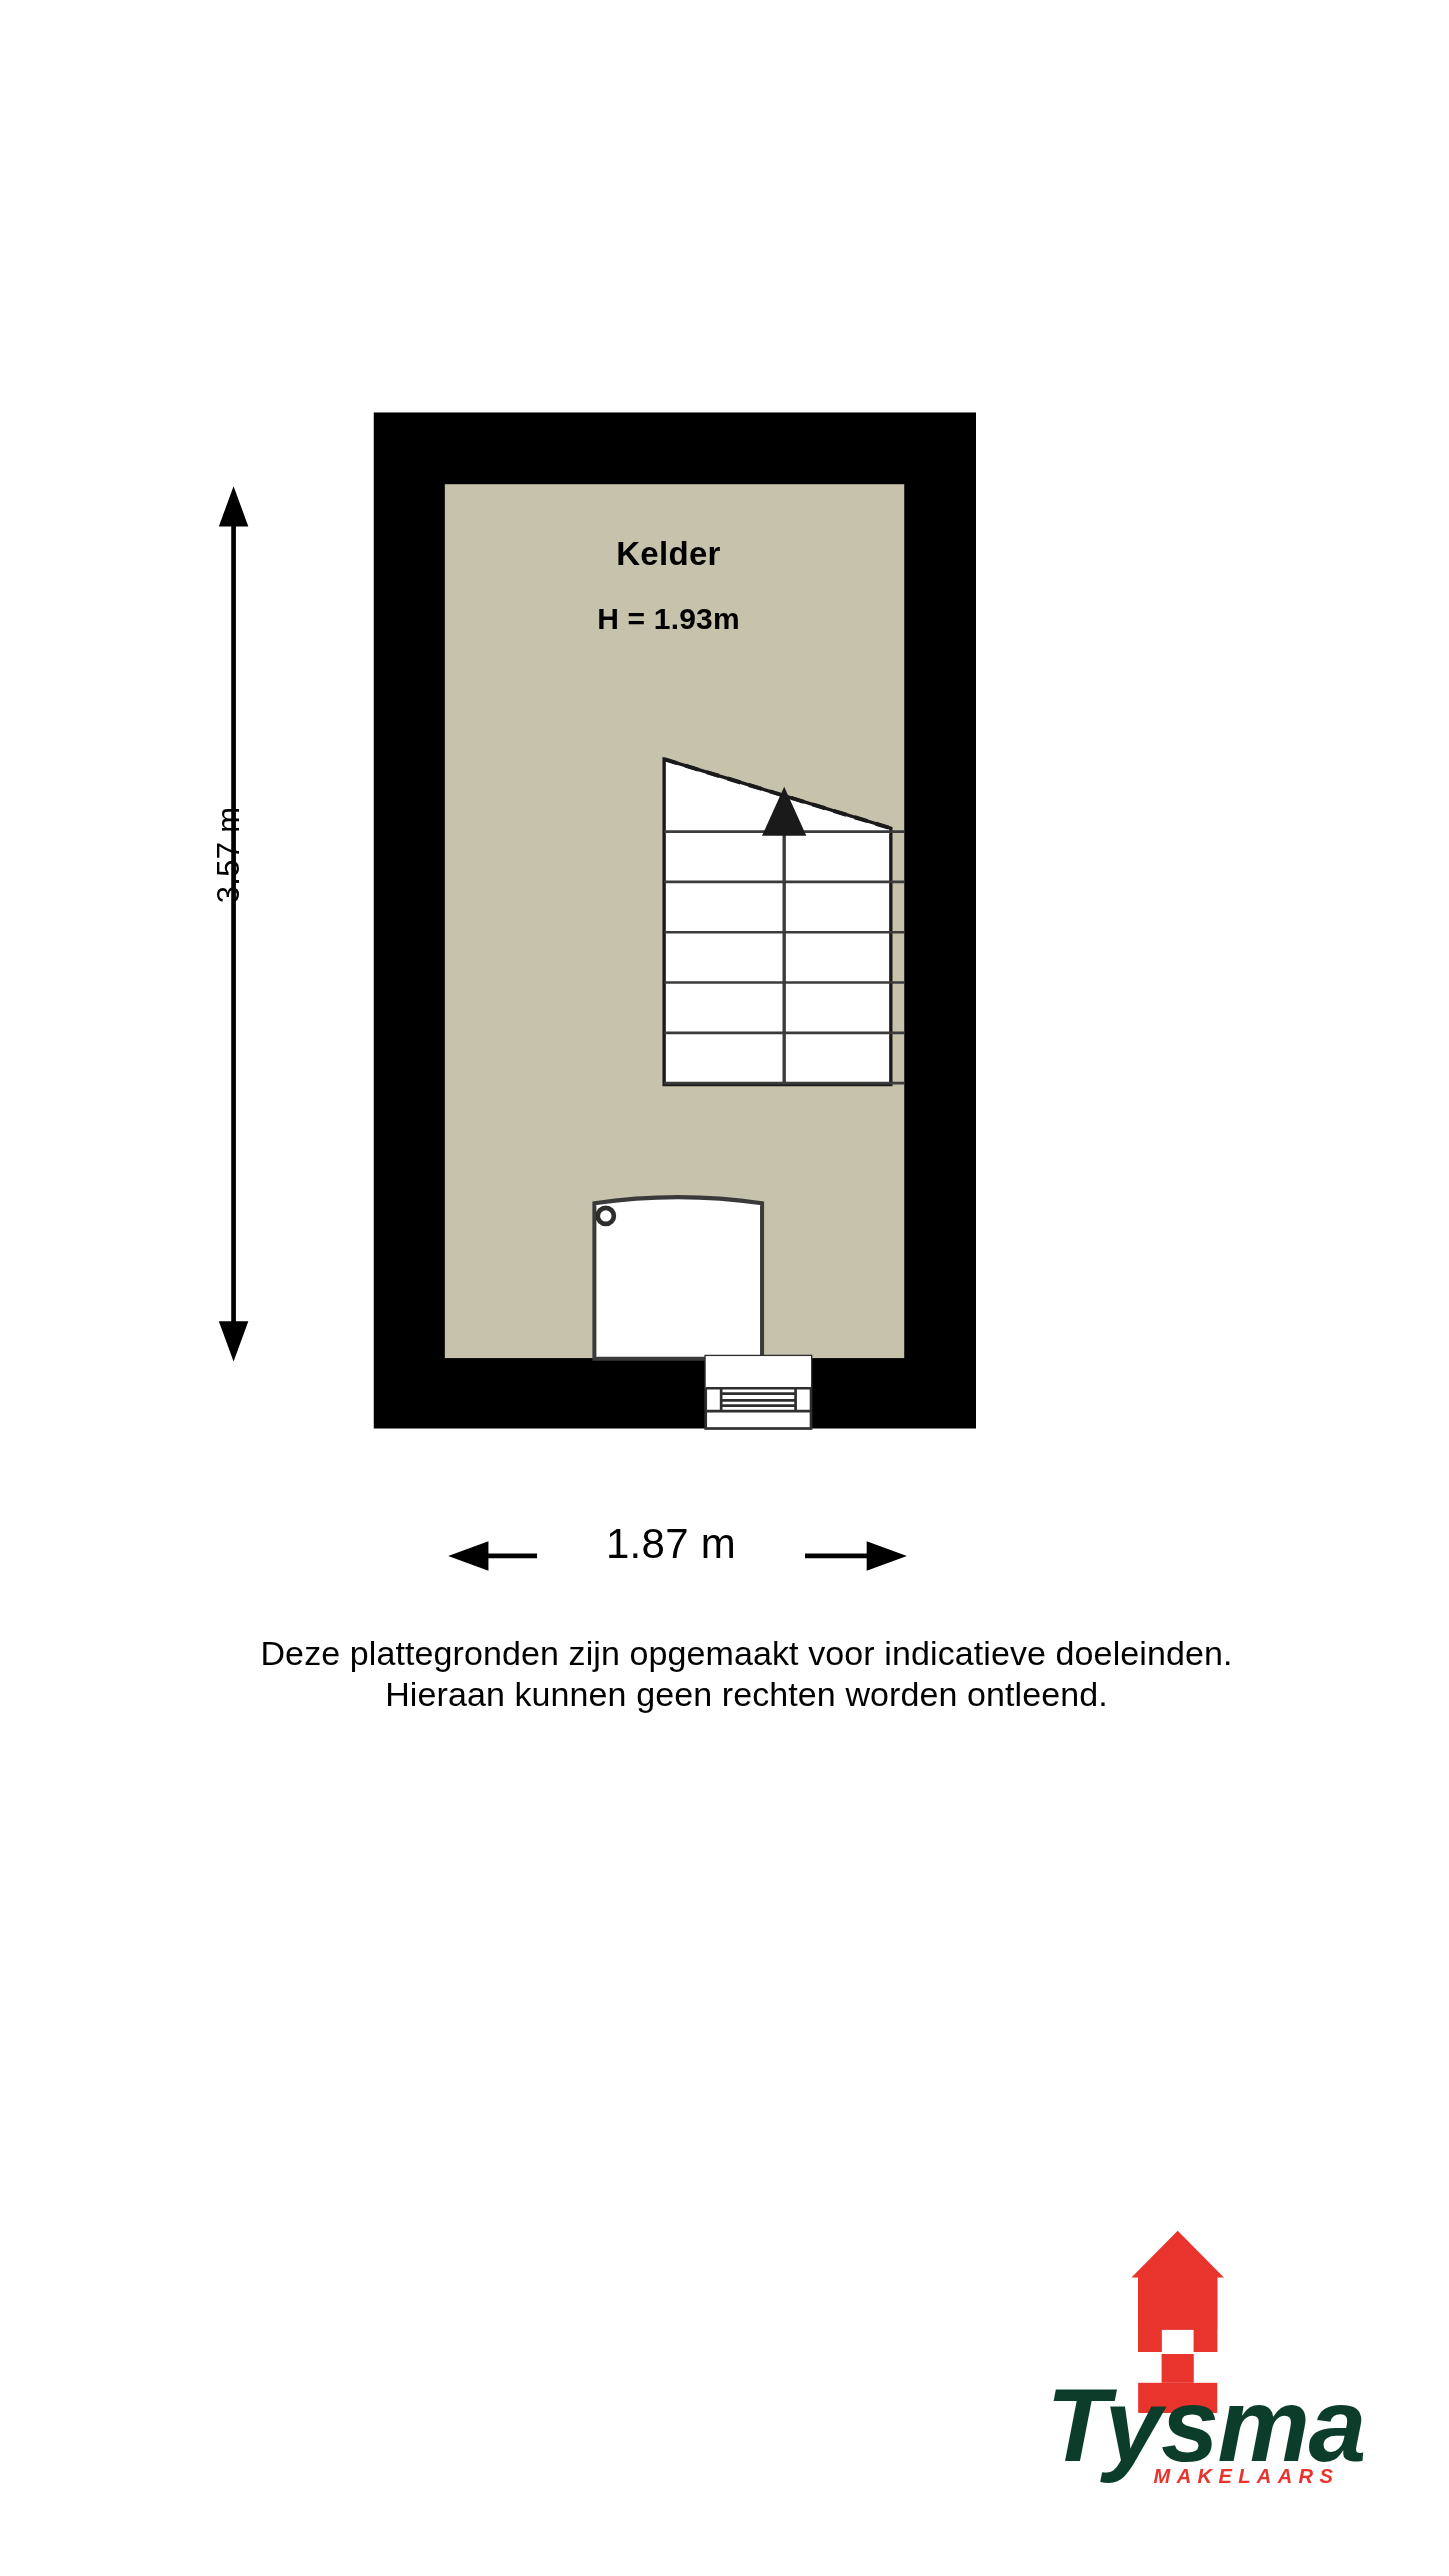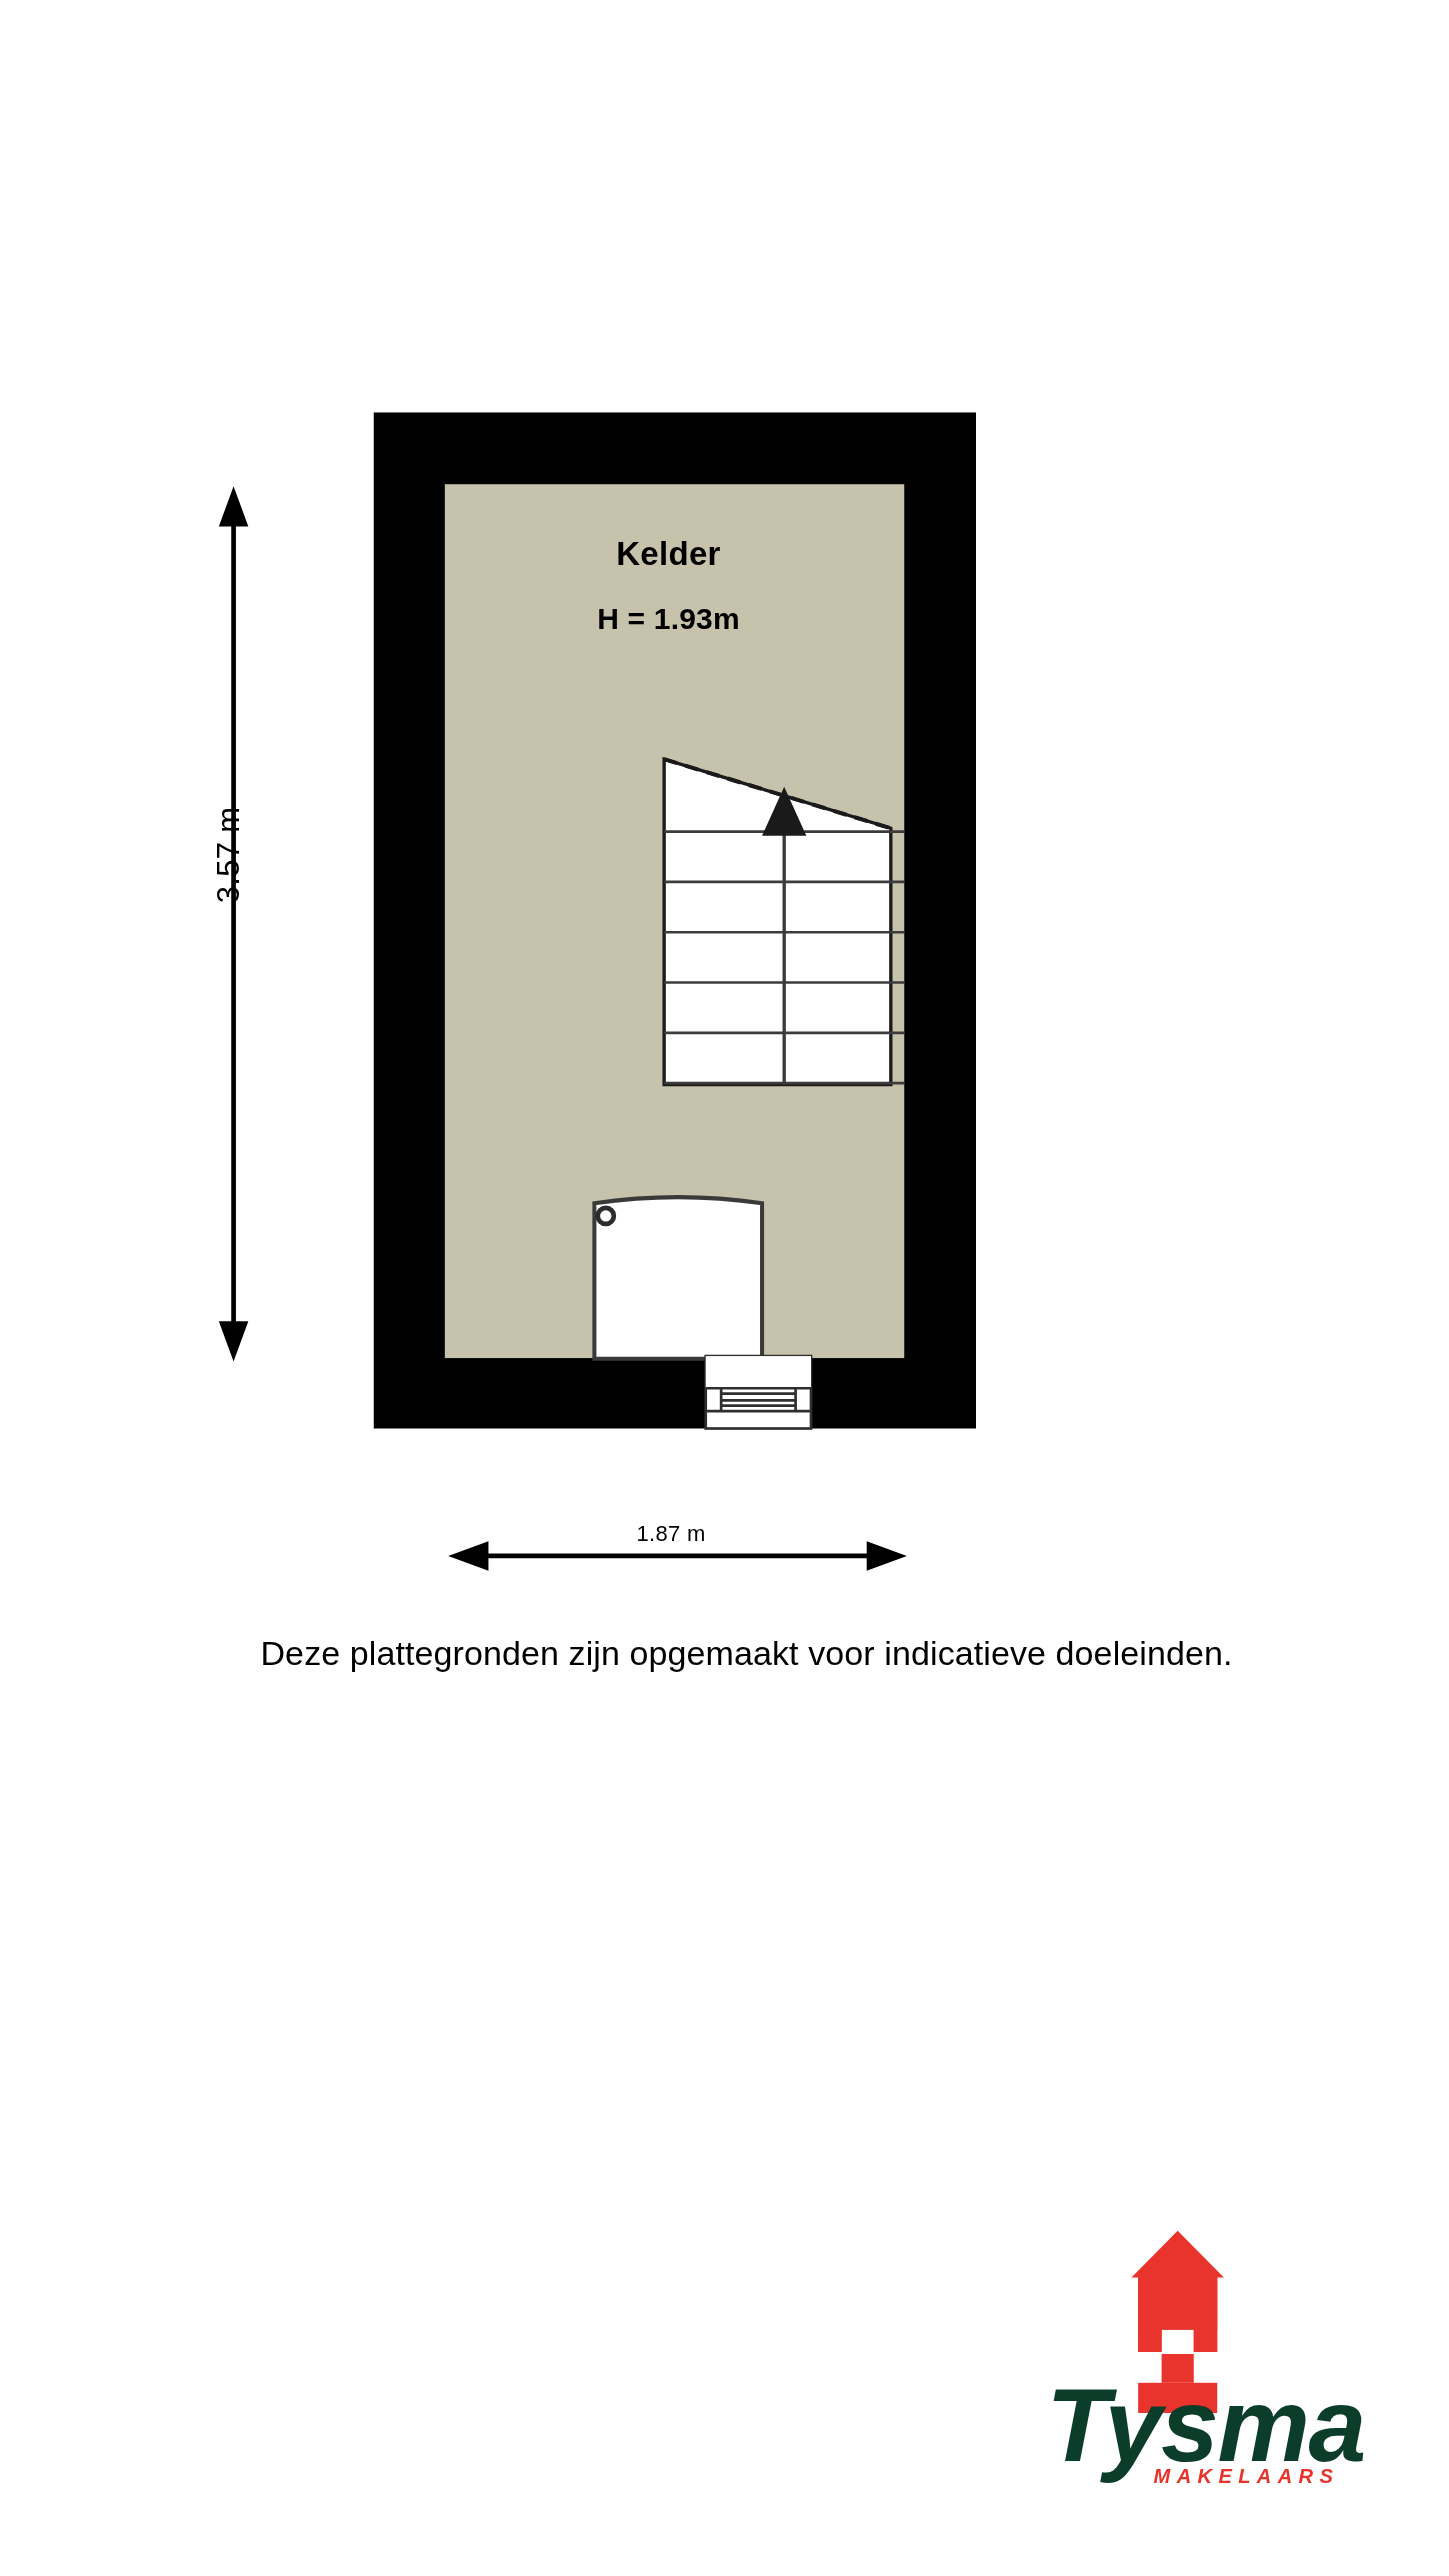--- a/index.html
+++ b/index.html
@@ -75,21 +75,21 @@
     line-height: 1;
     white-space: nowrap;
   }
 
   .dim-horizontal-label {
     position: absolute;
     left: 537px;
     top: 1523px;
     width: 268px;
     text-align: center;
-    font-size: 22px;
+    font-size: 42px;
     font-weight: normal;
     letter-spacing: 0.3px;
     line-height: 1;
     background: #ffffff;
     padding: 0 9.4px;
     box-sizing: border-box;
     white-space: nowrap;
   }
 
   
@@ -188,20 +188,21 @@
 
   <div class="room-height room-label-shift">H = 1.93m</div>
 
   <div class="dim-vertical-label">3.57 m</div>
 
   <div class="dim-horizontal-label">1.87 m</div>
 </div>
 
 <div id="disclaimer">
   <span class="line">Deze plattegronden zijn opgemaakt voor indicatieve doeleinden.</span>
+  <span class="line">Hieraan kunnen geen rechten worden ontleend.</span>
 </div>
 
 <div id="logo">
   <svg id="logo-svg" width="389" height="268" viewBox="0 0 580 400" xmlns="http://www.w3.org/2000/svg">
 
     <g fill="#e8342c">
 
       <path d="M 185 78
                L 303 78
                L 303 197

